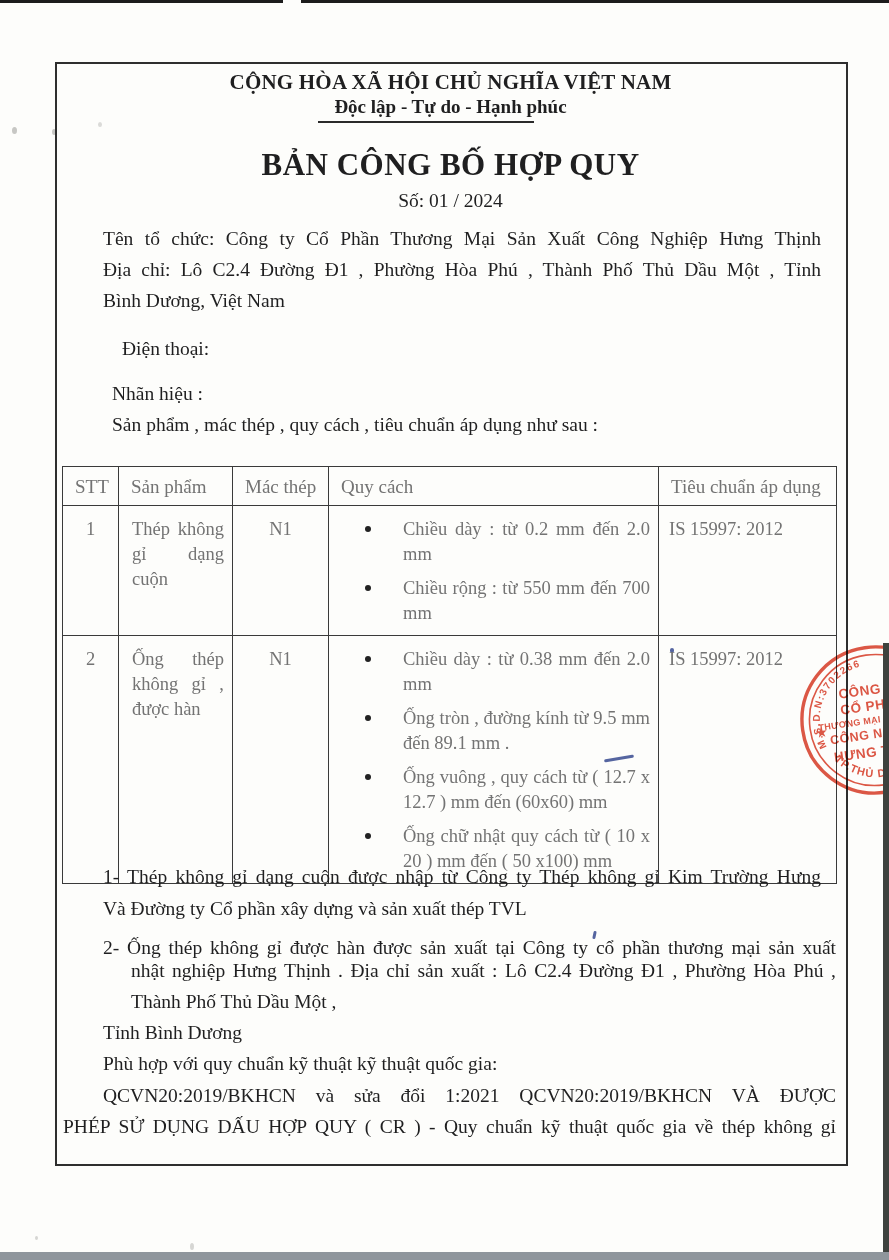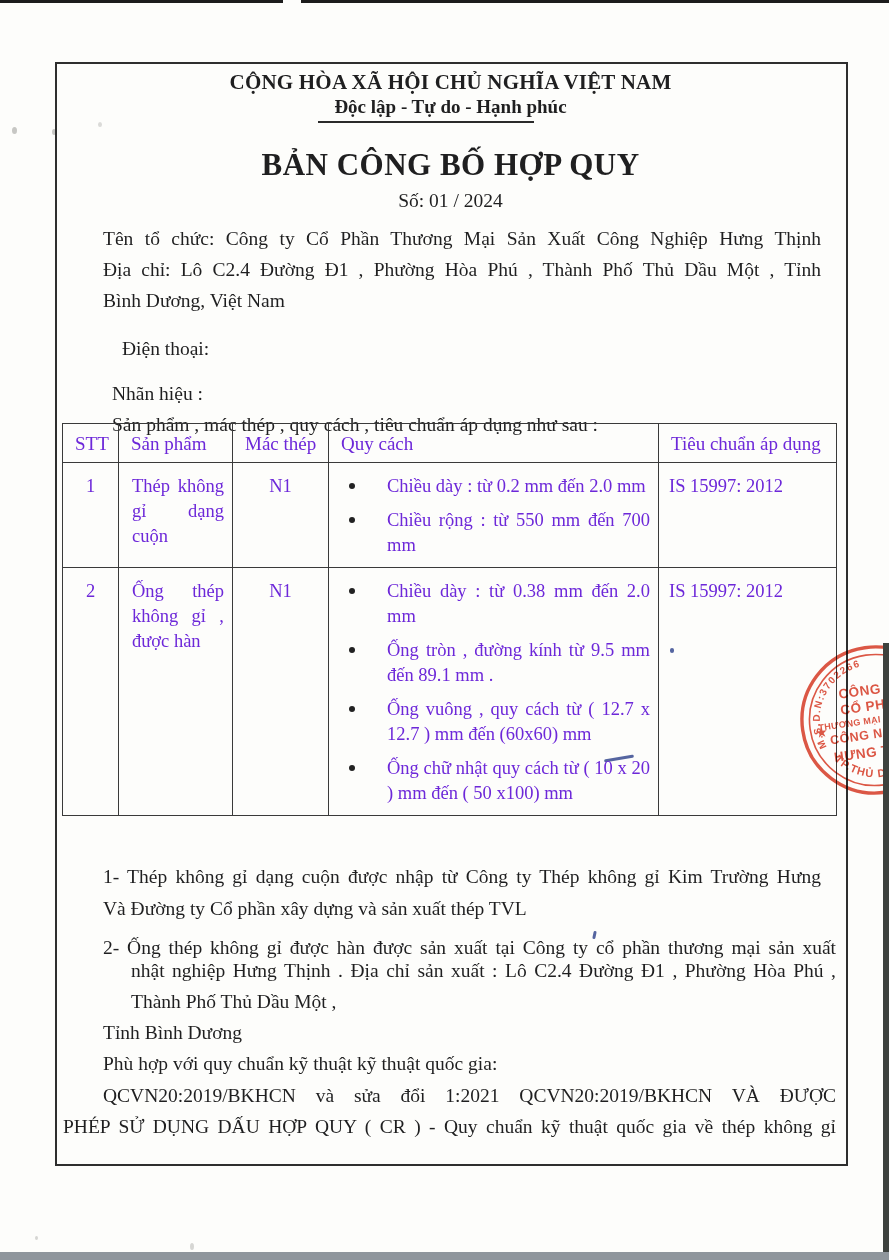--- a/index.html
+++ b/index.html
@@ -34,32 +34,32 @@
   .l-addr1{left:103px;top:259px;width:718px;}
   .l-addr2{left:103px;top:290px;}
   .l-phone{left:103px;top:338px;margin-left:19px;}
   .l-prod{left:112px;top:352px;}
   .l-brand{left:112px;top:383px;}
   .l-intro{left:112px;top:414px;}
   .bold{font-weight:bold;}
 
   
   table.spec{
-    position:absolute;left:62px;top:423px;width:774px;
+    position:absolute;left:62px;top:466px;width:774px;
     border-collapse:collapse;table-layout:fixed;
-    font-size:18.5px;line-height:25px;color:#6d28d9;
+    font-size:18.5px;line-height:25px;color:#737373;
   }
   table.spec th,table.spec td{border:1.5px solid #3a3a3a;vertical-align:top;overflow:hidden;}
   table.spec th{font-weight:normal;font-size:19px;padding:7px 6px 6px 12px;text-align:left;height:24px;vertical-align:middle;}
   th.h-stt{text-align:center;padding-left:2px;}
   tr.r1{height:100px;} tr.r2{height:235px;}
   td.stt{text-align:center;padding-top:11px;}
   td.sp{padding:11px 8px 0 13px;text-align:justify;}
   td.mt{text-align:center;padding-top:11px;}
-  td.qc{padding:11px 8px 0 4px;}
+  td.qc{padding:11px 8px 0 20px;}
   td.tc{padding:11px 6px 0 10px;}
   td.qc ul{margin:0;padding:0 0 0 10px;list-style:none;}
   td.qc li{position:relative;padding-left:44px;margin-bottom:9px;text-align:justify;}
   td.qc li::before{content:"";position:absolute;left:6px;top:9px;width:6px;height:6px;border-radius:50%;background:#222;}
 
   
   .n1{left:103px;top:866px;width:718px;}
   .n2{left:103px;top:898px;}
   .n3{left:103px;top:929px;width:733px;margin-top:8px;}
   .n4{left:131px;top:960px;width:705px;}

